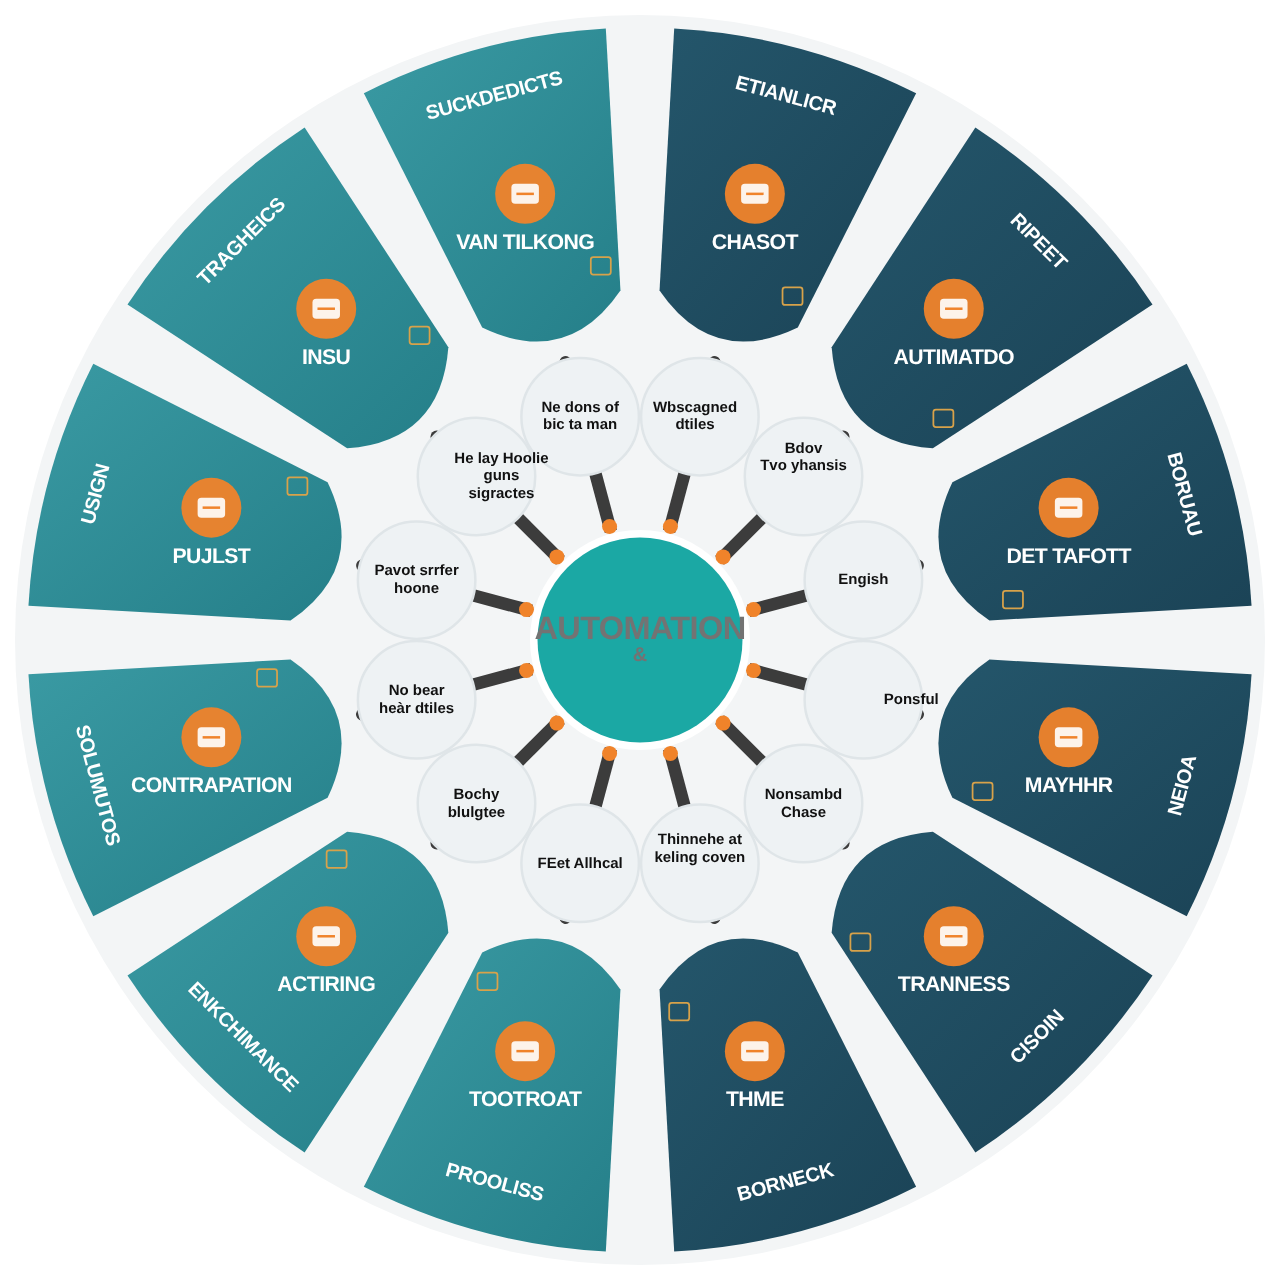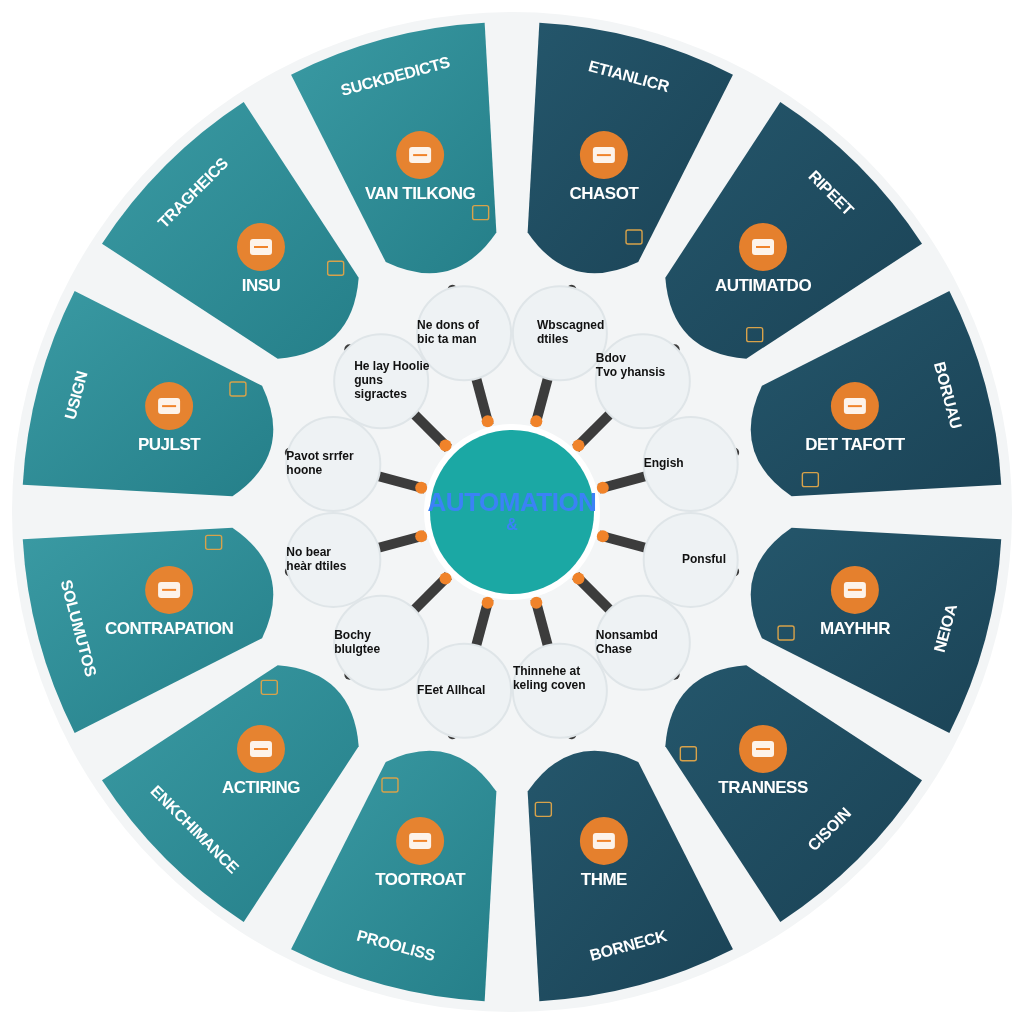--- a/index.html
+++ b/index.html
@@ -1,24 +1,24 @@
 <!DOCTYPE html>
 <html><head>
 <meta charset="utf-8">
 <style>
   html, body { margin:0; padding:0; background:#ffffff; }
   body { width:1024px; height:1024px; position:relative; overflow:hidden; font-family:"Liberation Sans", sans-serif; }
   #stage { position:absolute; left:0; top:0; width:1024px; height:1024px; }
   svg text { font-family:"Liberation Sans", sans-serif; }
   .seg-label { font-weight:bold; fill:#ffffff; font-size:17px; letter-spacing:-0.5px; }
   .seg-outer { font-weight:bold; fill:#ffffff; font-size:16px; letter-spacing:-0.3px; }
-  .node-text { position:absolute; width:94px; color:#111; font-weight:bold; line-height:1.15; transform:translate(-50%,-50%); }
+  .node-text { position:absolute; width:94px; text-align:center; color:#111; font-weight:bold; line-height:1.15; transform:translate(-50%,-50%); }
   .node-text .l1 { font-size:12px; display:block; }
   .node-text .l2 { font-size:12px; display:block; }
-  .center-text { position:absolute; left:512px; top:512px; transform:translate(-50%,-50%); color:#3b82f6; text-align:center; font-weight:bold; line-height:1; }
+  .center-text { position:absolute; left:512px; top:512px; transform:translate(-50%,-50%); color:#737373; text-align:center; font-weight:bold; line-height:1; }
   .center-text .t1 { font-size:26px; display:block; letter-spacing:-0.5px; }
   .center-text .t2 { font-size:16px; display:block; margin:2px 0; }
   .center-text .t3 { font-size:28px; display:block; }
 </style>
 </head>
 <body>
 
 <div id="stage">
   <svg id="ring" width="1024" height="1024" viewBox="0 0 1024 1024">
       <circle cx="512" cy="512" r="500" fill="#f3f5f6"></circle>
@@ -225,21 +225,21 @@
       <circle cx="333.3037221365223" cy="464.11847665603375" r="47" fill="#eef2f4" stroke="#dfe5e8" stroke-width="2"></circle>
       <circle cx="381.1852454804887" cy="381.18524548048873" r="47" fill="#eef2f4" stroke="#dfe5e8" stroke-width="2"></circle>
       <circle cx="512" cy="512" r="88" fill="#ffffff"></circle>
       <circle cx="512" cy="512" r="82" fill="#1ba8a4"></circle>
     </svg>
   <div id="overlay">
       <div class="node-text" style="left: 464.118px; top: 333.304px;">
         <span class="l1">Ne dons of</span>
         <span class="l2">bic ta man</span>
       </div>
-      <div class="node-text" style="left: 584px; top: 333.304px;">
+      <div class="node-text" style="left: 556px; top: 333.304px;">
         <span class="l1">Wbscagned</span>
         <span class="l2">dtiles</span>
       </div>
       <div class="node-text" style="left: 642.815px; top: 366px;">
         <span class="l1">Bdov</span>
         <span class="l2">Tvo yhansis</span>
       </div>
       <div class="node-text" style="left: 690.696px; top: 464.118px;">
         <span class="l1"></span>
         <span class="l2">Engish</span>

